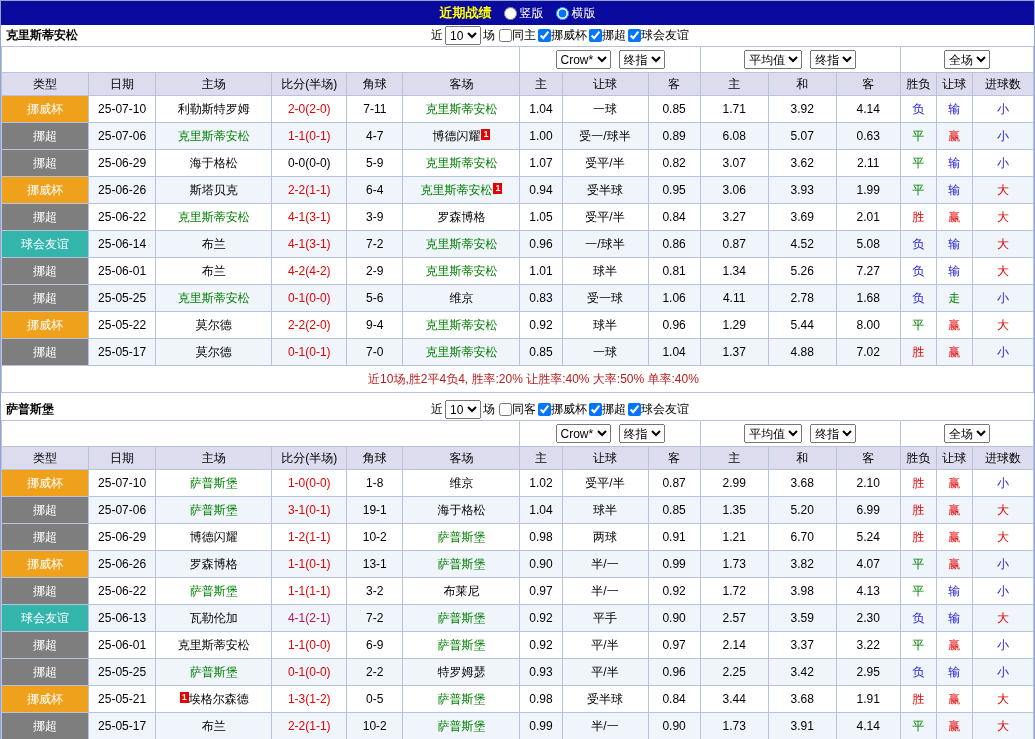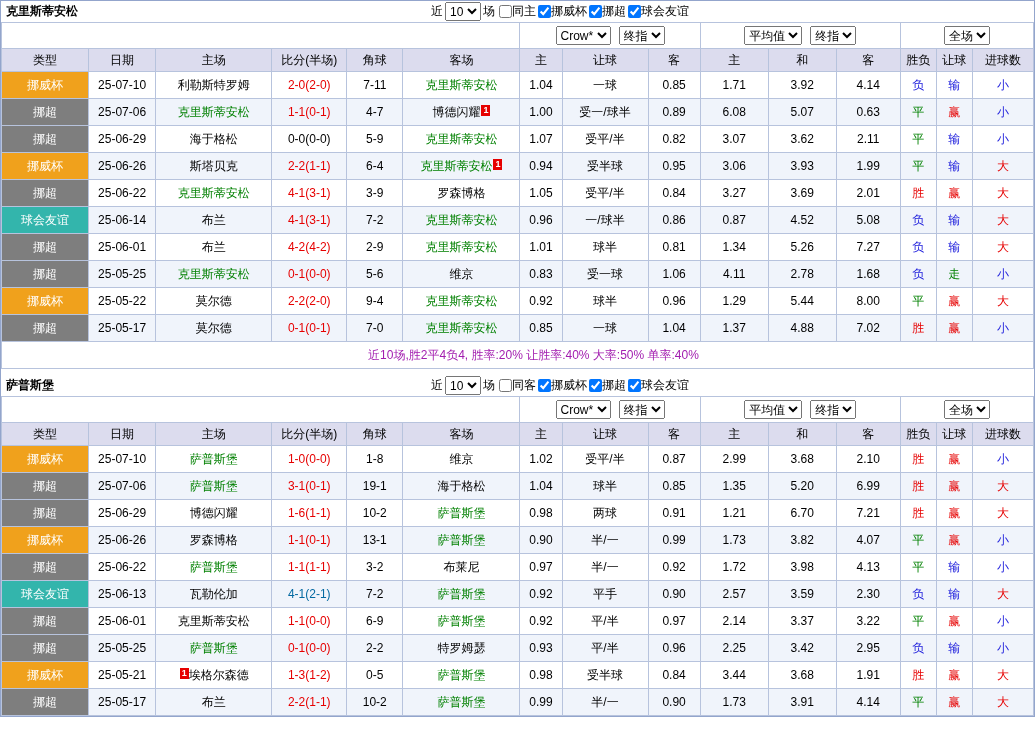--- a/index.html
+++ b/index.html
@@ -27,20 +27,31 @@
   .type-cell{color:#fff;}
   .team-link{cursor:pointer;}
   .score{cursor:pointer;}
   .badge{display:inline-block;background:#e60000;color:#fff;font-size:9px;line-height:11px;padding:0 2px;margin-left:1px;font-weight:bold;vertical-align:text-top;}
   .summary{height:26px;}
 </style>
 </head>
 <body>
 
 <div class="page">
+  <div class="topbar">
+    <span class="title">近期战绩</span>
+    <label class="radio-opt">
+      <input type="radio" name="layout" style="">
+      <span>竖版</span>
+    </label>
+    <label class="radio-opt">
+      <input type="radio" name="layout" checked="" style="">
+      <span>横版</span>
+    </label>
+  </div>
 
   <div class="section">
       <div class="sec-head">
         <span class="team-name">克里斯蒂安松</span>
         <div class="sec-controls">
           <span class="lbl">近</span>
           <select class="count-select"><option>10</option></select>
           <span class="lbl">场</span>
           <label class="chk">
             <input type="checkbox" style="">
@@ -270,21 +281,21 @@
             <td>1.37</td>
             <td>4.88</td>
             <td>7.02</td>
             <td class="res" style="color: rgb(230, 0, 0);">胜</td>
             <td class="res" style="color: rgb(230, 0, 0);">赢</td>
             <td class="res" style="color: rgb(34, 34, 221);">小</td>
           </tr>
         </tbody>
         <tfoot>
           <tr>
-            <td class="summary" colspan="15" style="color: #a21caf; padding-left: 32px;">近10场,胜2平4负4, 胜率:20% 让胜率:40% 大率:50% 单率:40%</td>
+            <td class="summary" colspan="15" style="color: #b91c1c; padding-left: 32px;">近10场,胜2平4负4, 胜率:20% 让胜率:40% 大率:50% 单率:40%</td>
           </tr>
         </tfoot>
       </table>
     </div>
   <div class="gap"></div>
   <div class="section">
       <div class="sec-head">
         <span class="team-name">萨普斯堡</span>
         <div class="sec-controls">
           <span class="lbl">近</span>
@@ -383,29 +394,29 @@
             <td>5.20</td>
             <td>6.99</td>
             <td class="res" style="color: rgb(230, 0, 0);">胜</td>
             <td class="res" style="color: rgb(230, 0, 0);">赢</td>
             <td class="res" style="color: rgb(230, 0, 0);">大</td>
           </tr>
           <tr>
             <td class="type-cell" style="background: rgb(126, 126, 126);">挪超</td>
             <td class="date">25-06-29</td>
             <td class="team-cell"><span class="team-link">博德闪耀</span></td>
-            <td class="score" style="color: rgb(230, 0, 0);">1-6(1-1)</td>
+            <td class="score" style="color: rgb(230, 0, 0);">1-2(1-1)</td>
             <td>10-2</td>
             <td class="team-cell"><span class="team-link" style="color: rgb(0, 128, 0);">萨普斯堡</span></td>
             <td>0.98</td>
             <td>两球</td>
             <td>0.91</td>
             <td>1.21</td>
             <td>6.70</td>
-            <td>7.21</td>
+            <td>5.24</td>
             <td class="res" style="color: rgb(230, 0, 0);">胜</td>
             <td class="res" style="color: rgb(230, 0, 0);">赢</td>
             <td class="res" style="color: rgb(230, 0, 0);">大</td>
           </tr>
           <tr class="alt">
             <td class="type-cell" style="background: rgb(240, 161, 28);">挪威杯</td>
             <td class="date">25-06-26</td>
             <td class="team-cell"><span class="team-link">罗森博格</span></td>
             <td class="score" style="color: rgb(230, 0, 0);">1-1(0-1)</td>
             <td>13-1</td>
@@ -434,21 +445,21 @@
             <td>3.98</td>
             <td>4.13</td>
             <td class="res" style="color: rgb(0, 128, 0);">平</td>
             <td class="res" style="color: rgb(34, 34, 221);">输</td>
             <td class="res" style="color: rgb(34, 34, 221);">小</td>
           </tr>
           <tr class="alt">
             <td class="type-cell" style="background: rgb(51, 181, 172);">球会友谊</td>
             <td class="date">25-06-13</td>
             <td class="team-cell"><span class="team-link">瓦勒伦加</span></td>
-            <td class="score" style="color: #0369a1;">4-1(2-1)</td>
+            <td class="score" style="color: #be185d;">4-1(2-1)</td>
             <td>7-2</td>
             <td class="team-cell"><span class="team-link" style="color: rgb(0, 128, 0);">萨普斯堡</span></td>
             <td>0.92</td>
             <td>平手</td>
             <td>0.90</td>
             <td>2.57</td>
             <td>3.59</td>
             <td>2.30</td>
             <td class="res" style="color: rgb(34, 34, 221);">负</td>
             <td class="res" style="color: rgb(34, 34, 221);">输</td>

